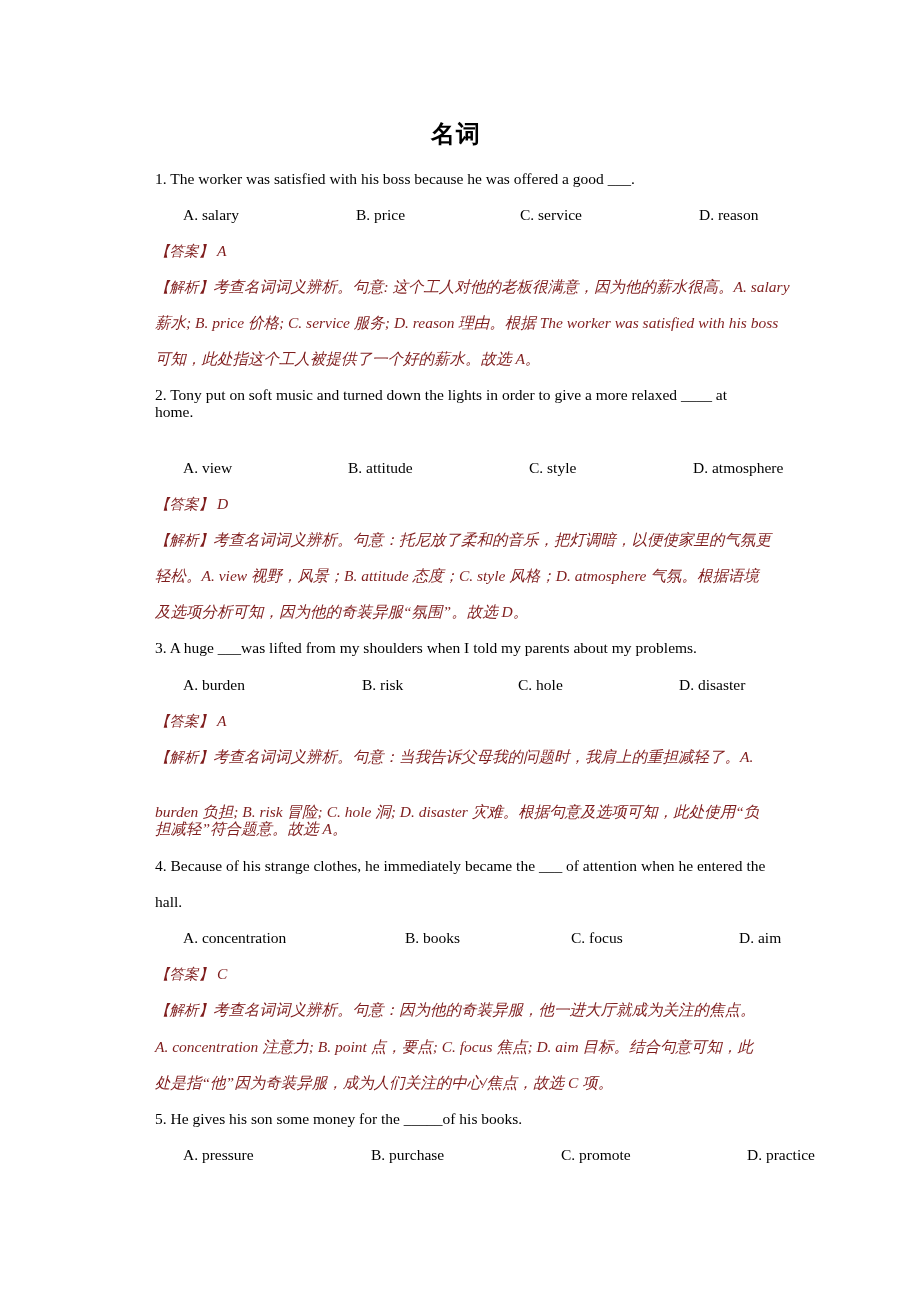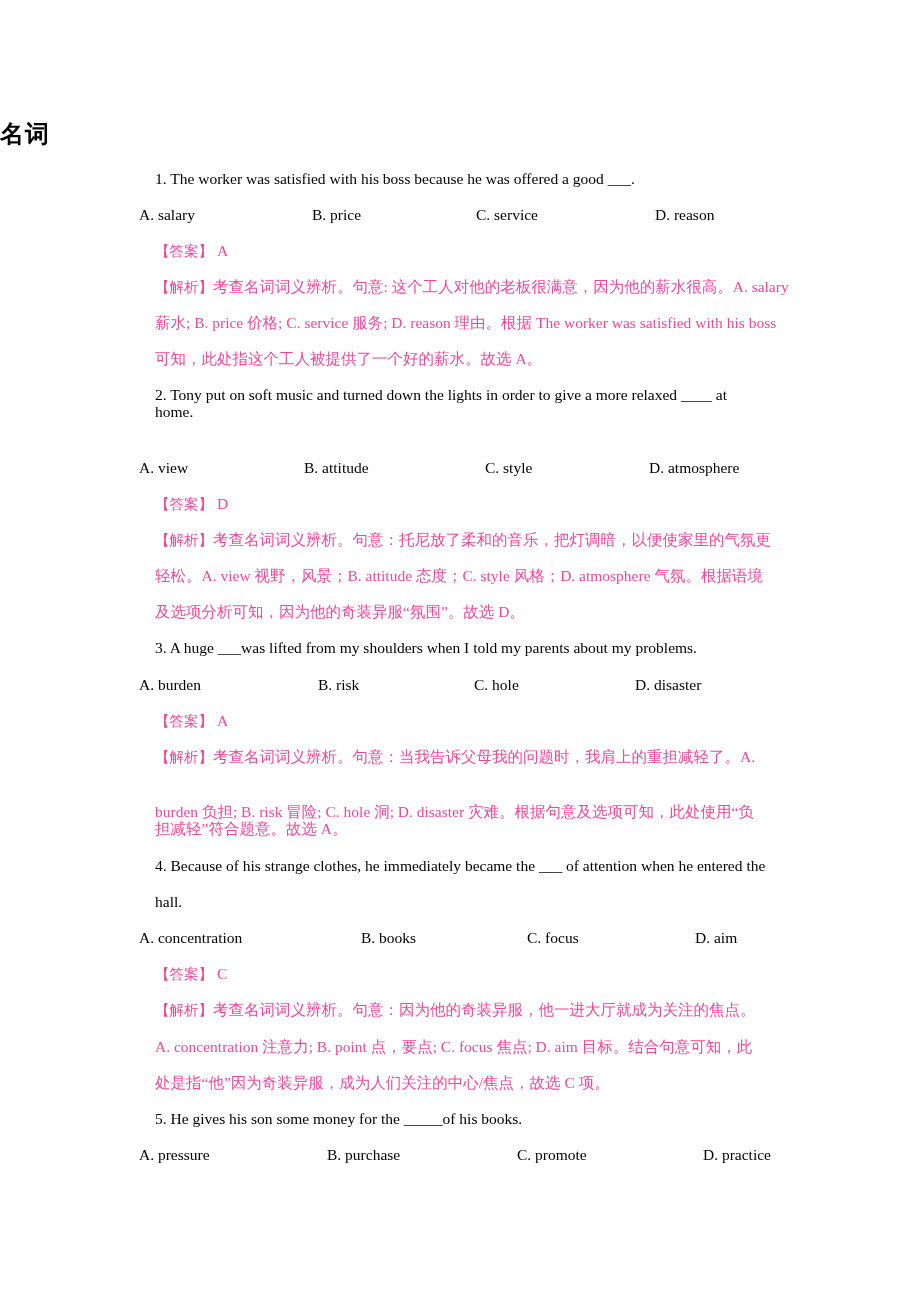--- a/index.html
+++ b/index.html
@@ -1,20 +1,20 @@
 <!DOCTYPE html>
 <html><head>
   <meta charset="utf-8">
   <style>
     html, body { margin: 0; padding: 0; background: #ffffff; }
     body { width: 920px; height: 1302px; position: relative; overflow: hidden; font-family: "Liberation Serif", "DejaVu Serif", serif; color: #000; }
-    .page-title { position: absolute; top: 118px; left: 0; width: 912px; text-align: left; font-size: 24px; font-weight: bold; font-family: "DejaVu Sans", sans-serif; letter-spacing: 1px; }
+    .page-title { position: absolute; top: 118px; left: 0; width: 912px; text-align: center; font-size: 24px; font-weight: bold; font-family: "DejaVu Sans", sans-serif; letter-spacing: 1px; }
     .line { position: absolute; left: 139px; font-size: 15.5px; white-space: nowrap; line-height: 20px; margin-left: 16px; }
-    .red { color: #ec4899; }
-    .opt { position: absolute; font-size: 15.5px; white-space: nowrap; line-height: 20px; }
+    .red { color: #7f1d1d; font-style: italic; }
+    .opt { position: absolute; font-size: 15.5px; white-space: nowrap; line-height: 20px; margin-left: 44px; }
     .cn { font-family: "DejaVu Sans", sans-serif; font-size: 14.5px; }
   </style>
 </head>
 <body>
 
 <div class="page-title">名词</div>
 
 <div class="line" style="top:169px">1. The worker was satisfied with his boss because he was offered a good  ___.</div>
 <div class="opt" style="top:205px;left:139px">A. salary</div>
 <div class="opt" style="top:205px;left:312px">B. price</div>

